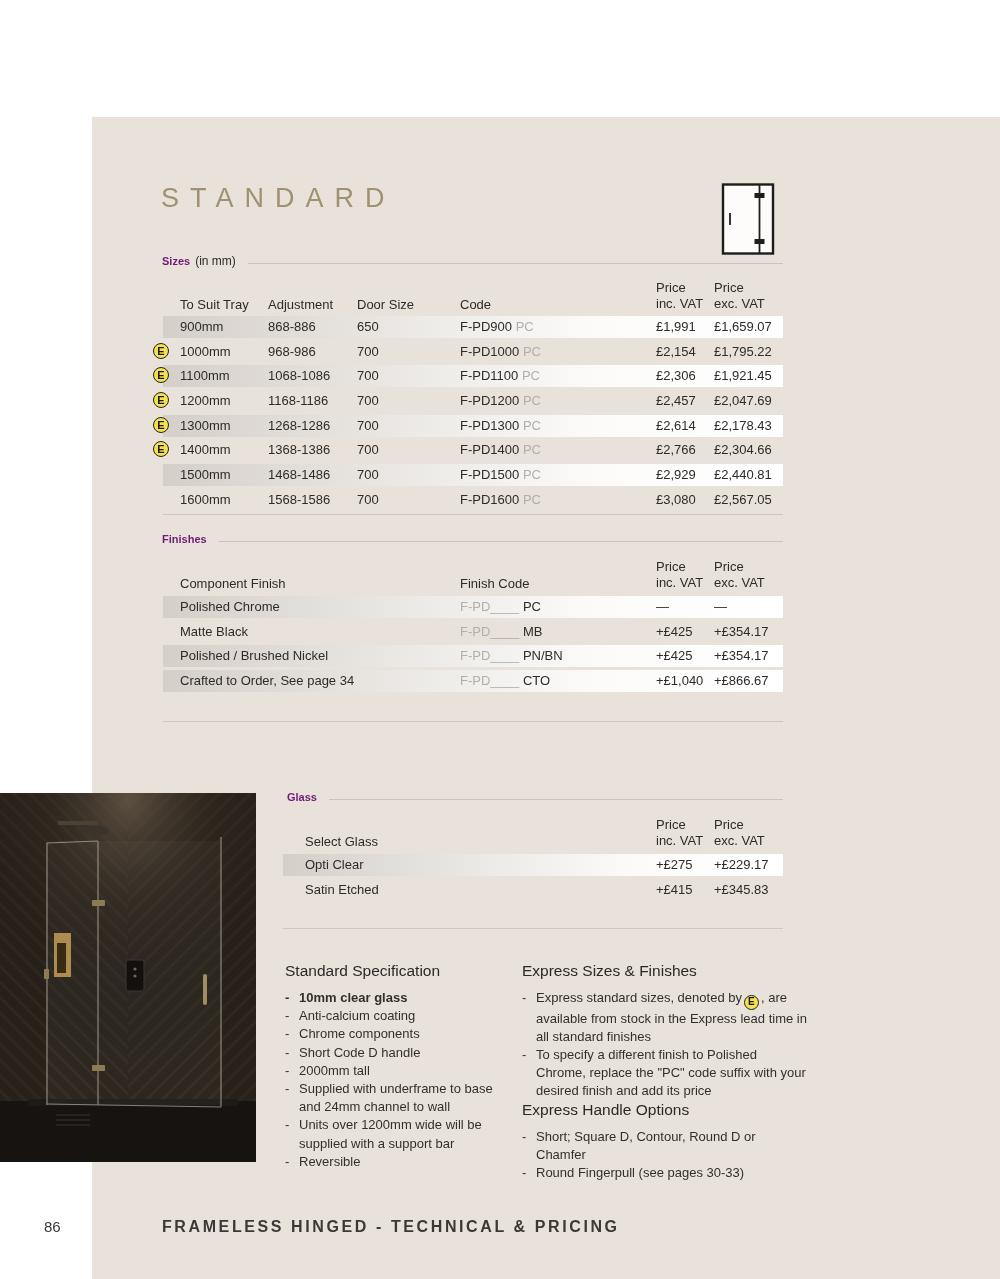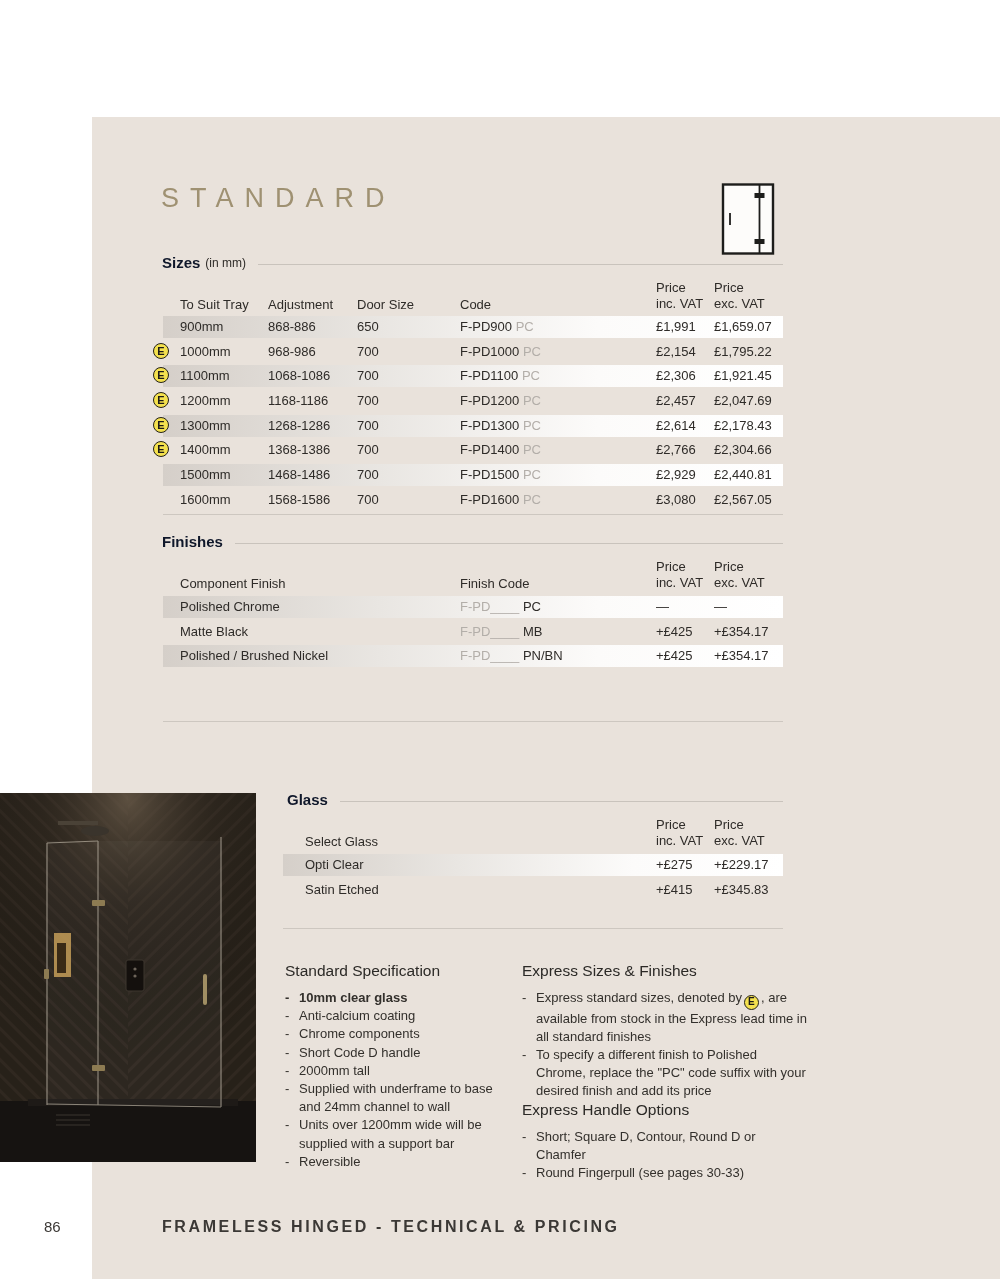--- a/index.html
+++ b/index.html
@@ -9,21 +9,21 @@
   }
   .panel{position:absolute;left:92px;top:117px;width:908px;height:1162px;background:#e9e2db;}
 
   
   .page-title{position:absolute;left:161px;top:183px;font-size:27px;letter-spacing:11px;color:#9f9172;font-weight:normal;}
 
   .diagram{position:absolute;left:721px;top:183px;}
 
   
   .sec-head{position:absolute;display:flex;align-items:center;}
-  .sec-head .h{font-size:15px;font-weight:bold;color:#0f172a;white-space:nowrap;}
+  .sec-head .h{font-size:11px;font-weight:bold;color:#701a75;white-space:nowrap;}
   .sec-head .note{font-size:12px;font-weight:normal;margin-left:5px;white-space:nowrap;}
   .sec-head .rule{flex:1;height:1px;background:#c9c3bc;margin-left:12px;margin-top:4px;}
 
   
   .thead{position:absolute;height:40px;font-size:13px;color:#2e2b28;}
   .thead .lbl{position:absolute;bottom:0;white-space:nowrap;}
   .thead .two{position:absolute;bottom:0;line-height:16px;white-space:nowrap;}
 
   
   .tbody{position:absolute;}
@@ -204,20 +204,26 @@
     <span class="c col-finish">Matte Black</span>
     <span class="c col-code"><span class="gray">F-PD____</span> <span>MB</span></span>
     <span class="c col-inc">+£425</span>
     <span class="c col-exc">+£354.17</span>
   </div>
   <div class="trow striped">
     <span class="c col-finish">Polished / Brushed Nickel</span>
     <span class="c col-code"><span class="gray">F-PD____</span> <span>PN/BN</span></span>
     <span class="c col-inc">+£425</span>
     <span class="c col-exc">+£354.17</span>
+  </div>
+  <div class="trow striped">
+    <span class="c col-finish">Crafted to Order, See page 34</span>
+    <span class="c col-code"><span class="gray">F-PD____</span> <span>CTO</span></span>
+    <span class="c col-inc">+£1,040</span>
+    <span class="c col-exc">+£866.67</span>
   </div>
 </div>
 <div class="hrule" style="left:163px;top:721px;width:620px;"></div>
 
 <div class="photo">
   <svg width="256" height="369" viewBox="0 0 256 369">
     <defs>
       <pattern id="hbL" width="11" height="11" patternUnits="userSpaceOnUse" patternTransform="rotate(45)">
         <rect width="11" height="11" fill="#272119"></rect>
         <rect width="11" height="3" fill="#302820"></rect>

